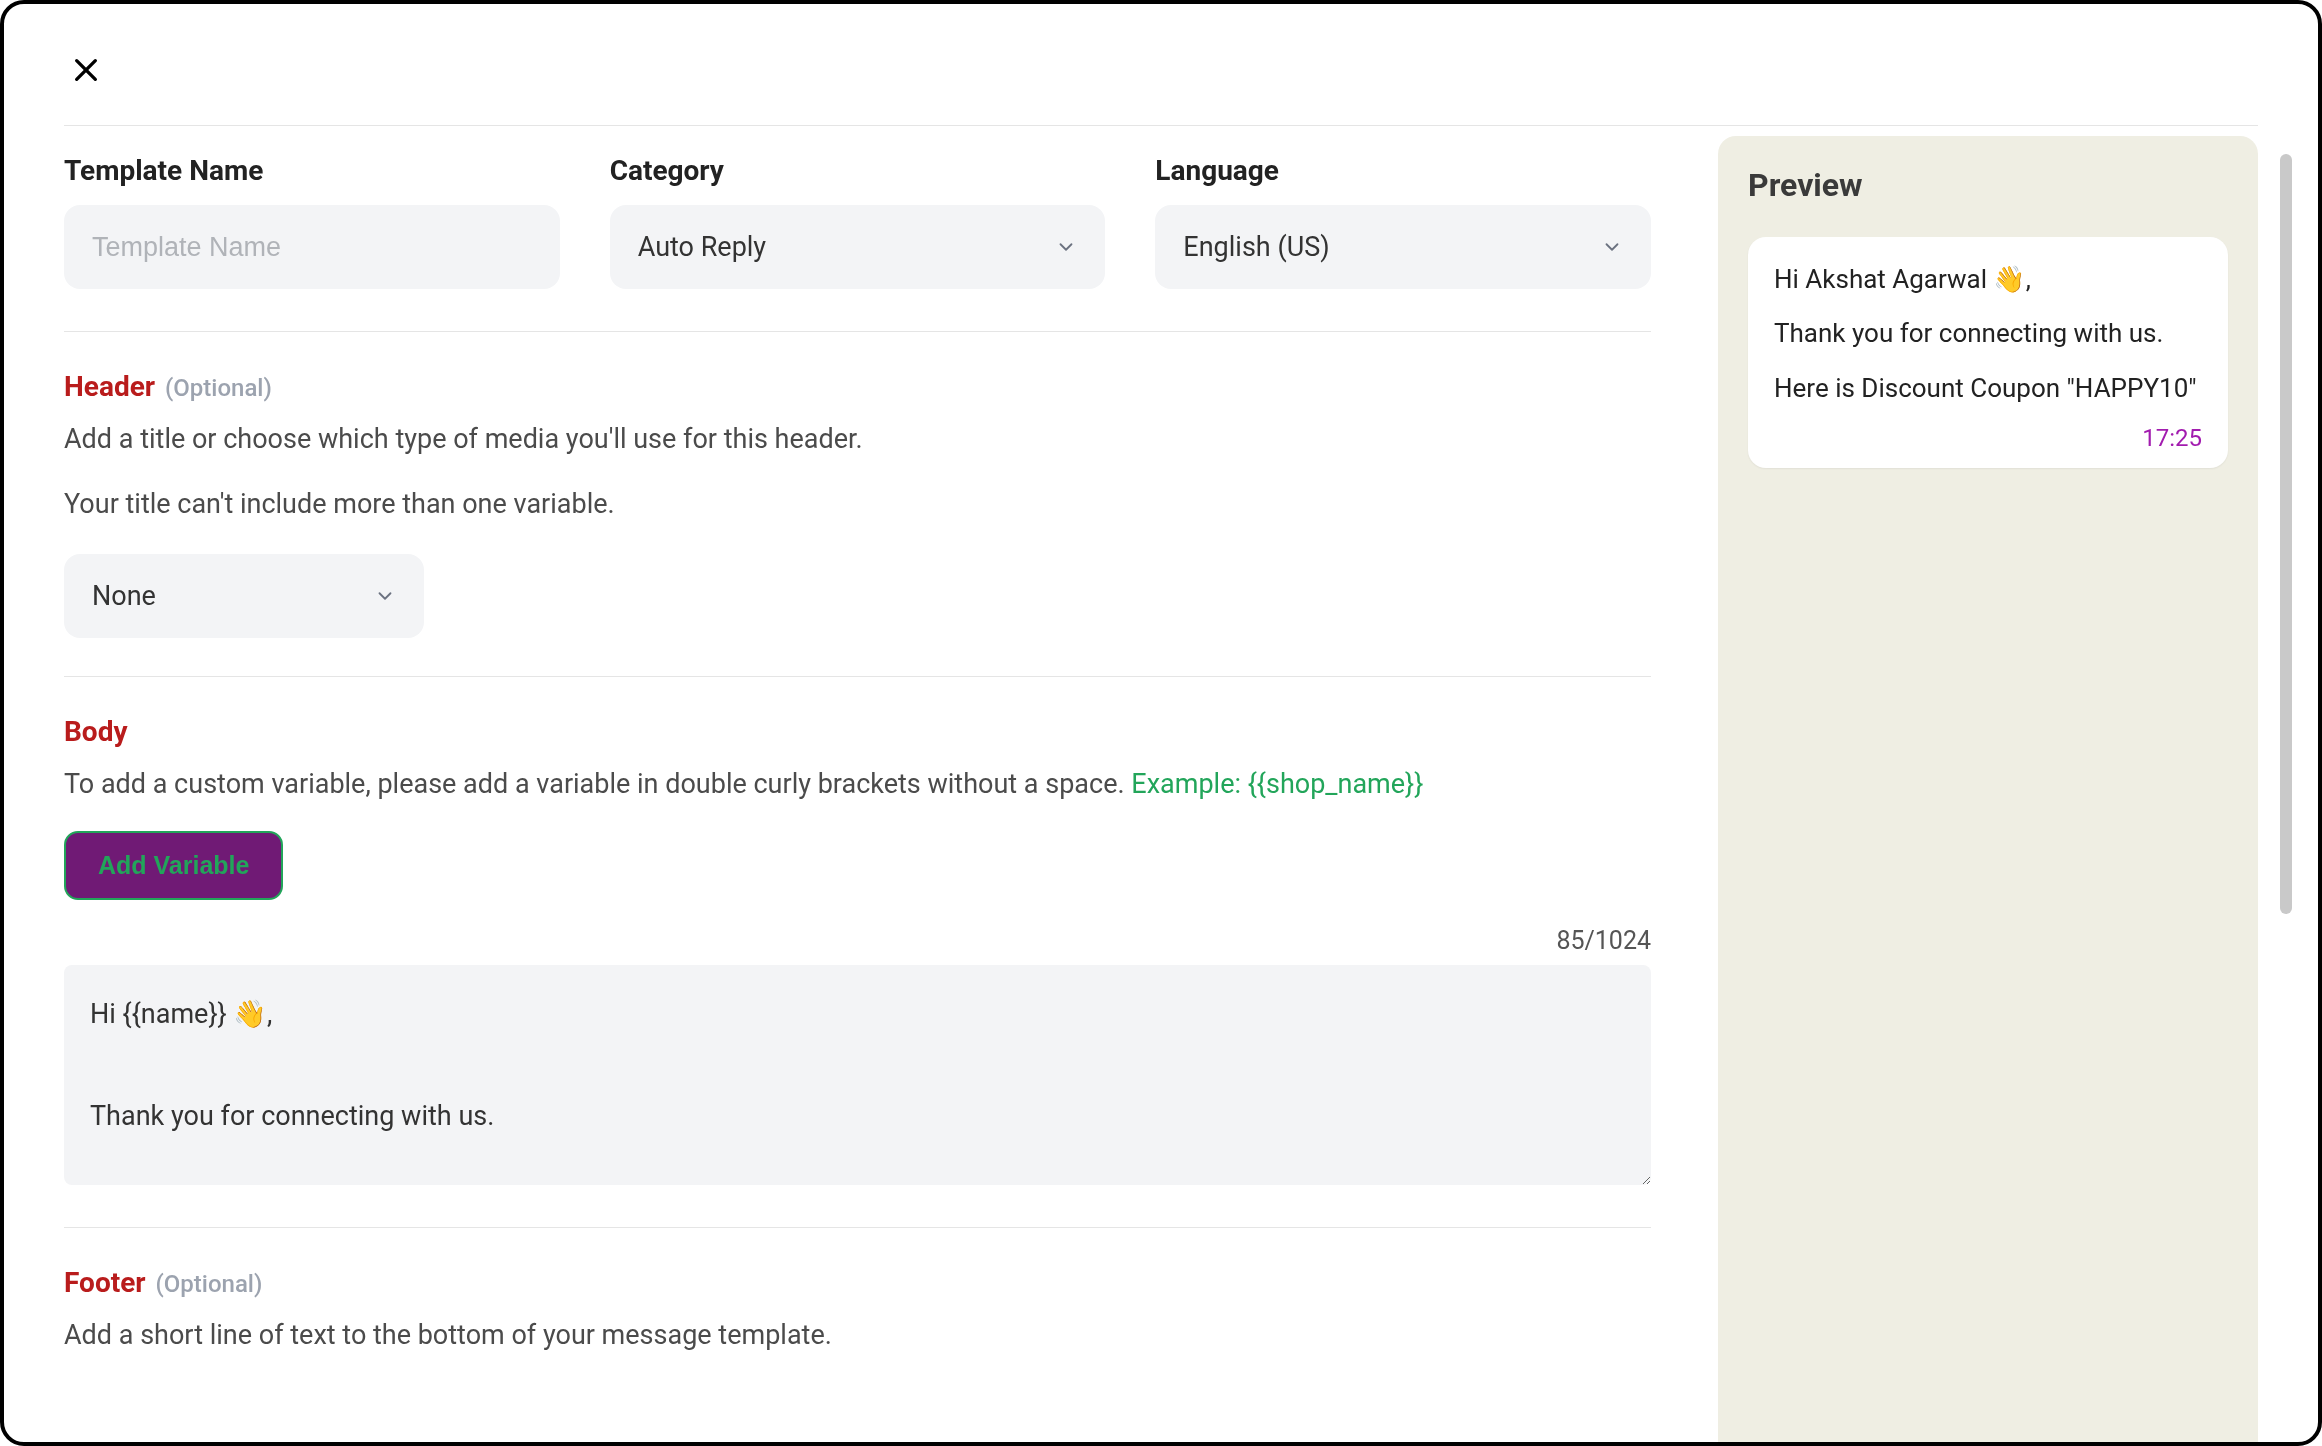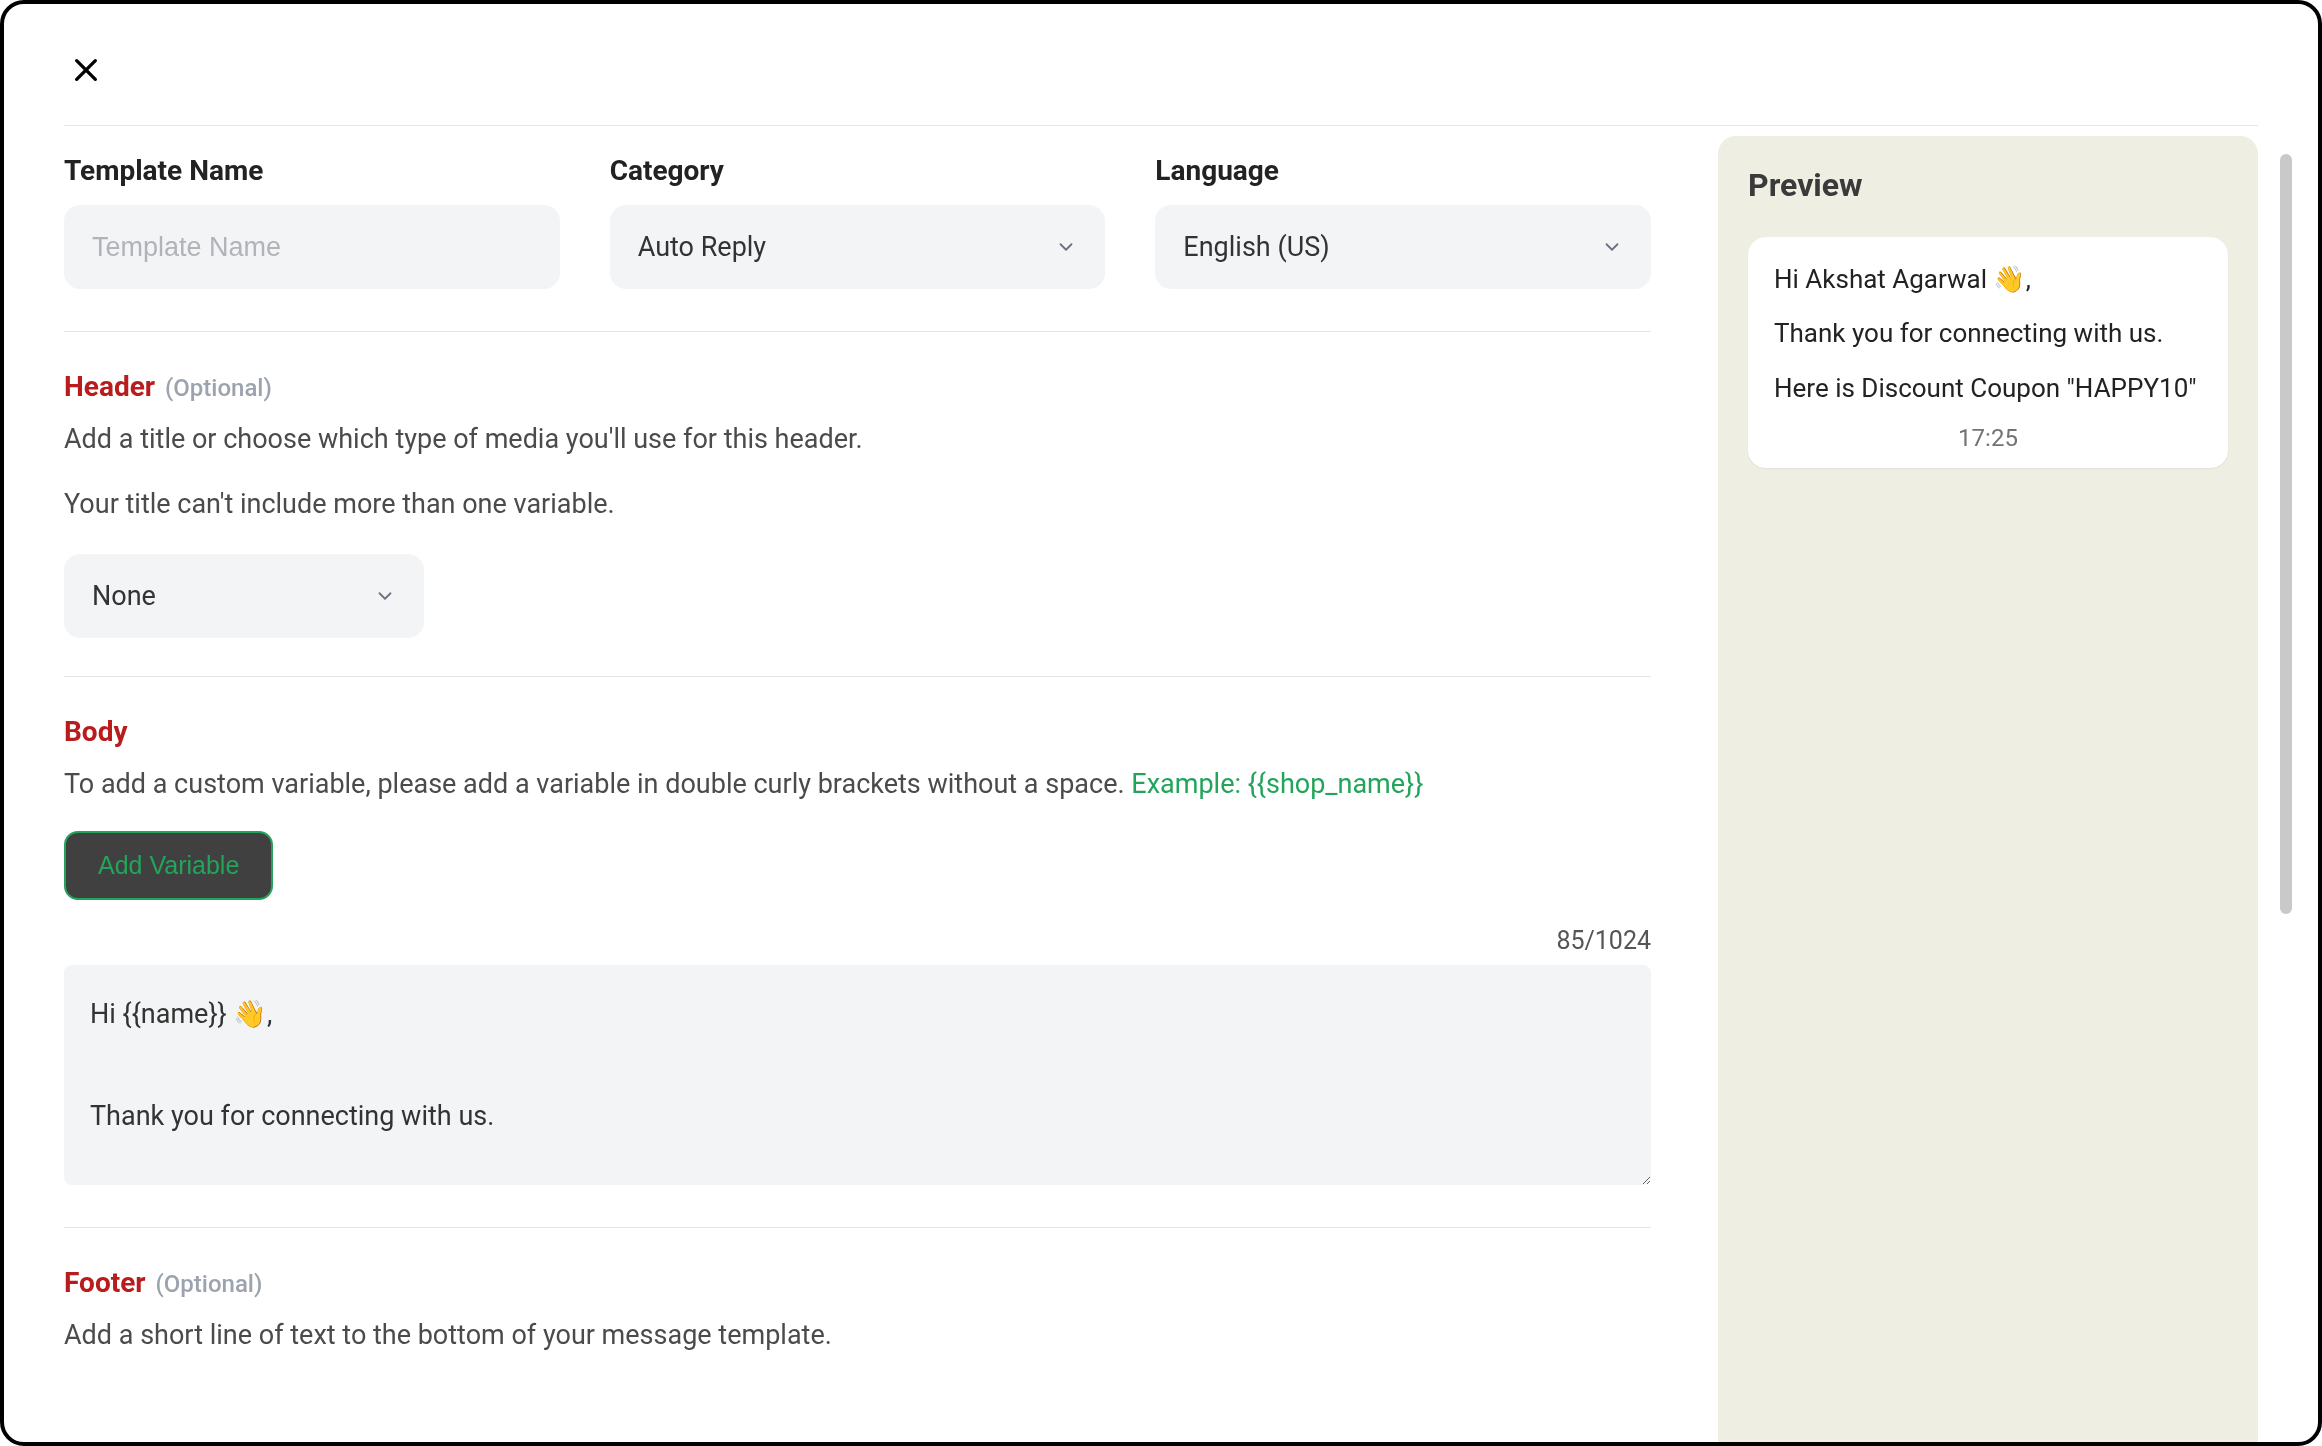--- a/index.html
+++ b/index.html
@@ -113,24 +113,24 @@
     font-size: 27px;
     color: #4b4b4b;
     margin-top: 16px;
     line-height: 1.5;
   }
   .section-desc + .section-desc { margin-top: 24px; }
   .example-text { color: #22a55a; }
   .outline-btn {
     margin-top: 26px;
     border: 2px solid #22a55a;
-    background: #404040;
+    background: #701a75;
     color: #22a55a;
     font-size: 25px;
-    font-weight: 400;
+    font-weight: 700;
     padding: 18px 32px;
     border-radius: 14px;
     cursor: pointer;
   }
   .char-count {
     text-align: right;
     font-size: 25px;
     color: #555;
     margin-top: 26px;
     margin-bottom: 10px;
@@ -170,23 +170,23 @@
     padding: 24px 26px 16px 26px;
     box-shadow: 0 1px 2px rgba(0,0,0,0.06);
   }
   .preview-line {
     font-size: 26px;
     color: #222;
     line-height: 1.4;
     margin-bottom: 18px;
   }
   .preview-time {
-    text-align: center;
+    text-align: right;
     font-size: 24px;
-    color: #737373;
+    color: #a21caf;
   }
   .scrollbar-fake {
     position: absolute;
     right: 26px;
     top: 150px;
     width: 12px;
     height: 760px;
     background: #c9c9c9;
     border-radius: 6px;
   }

